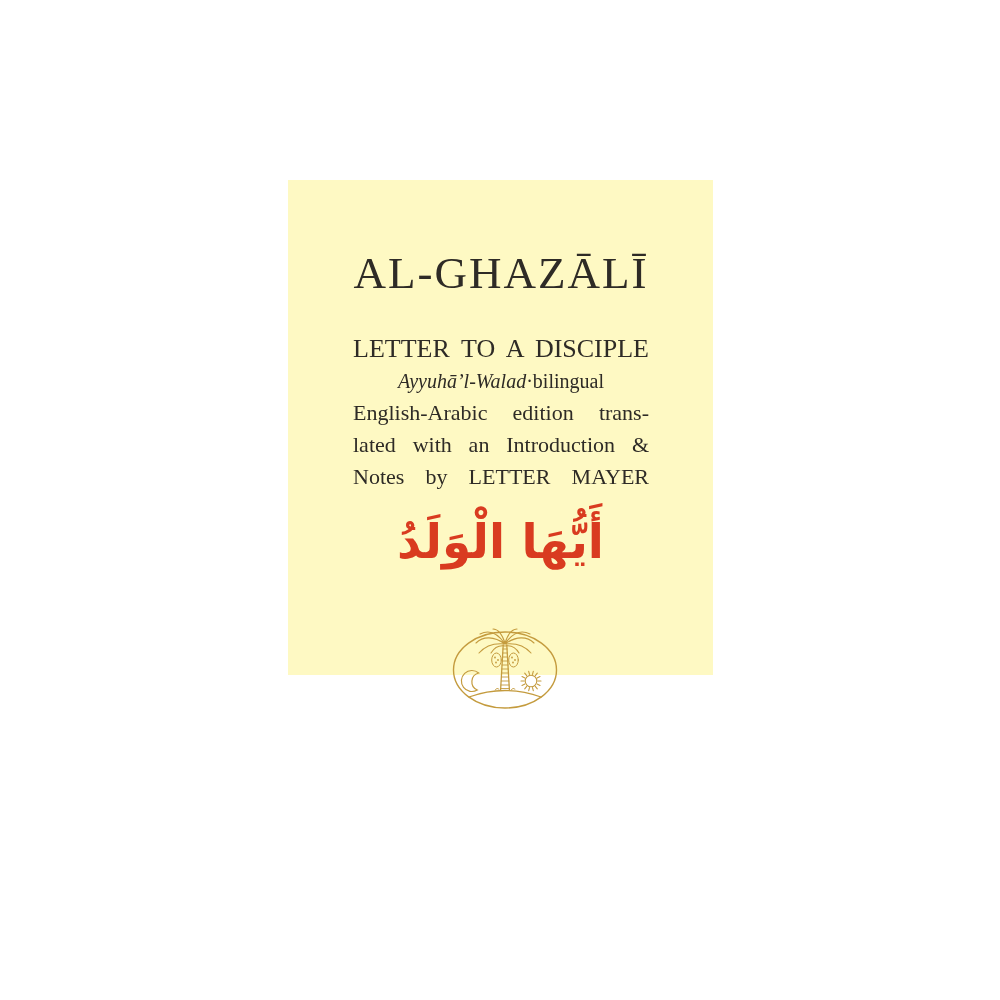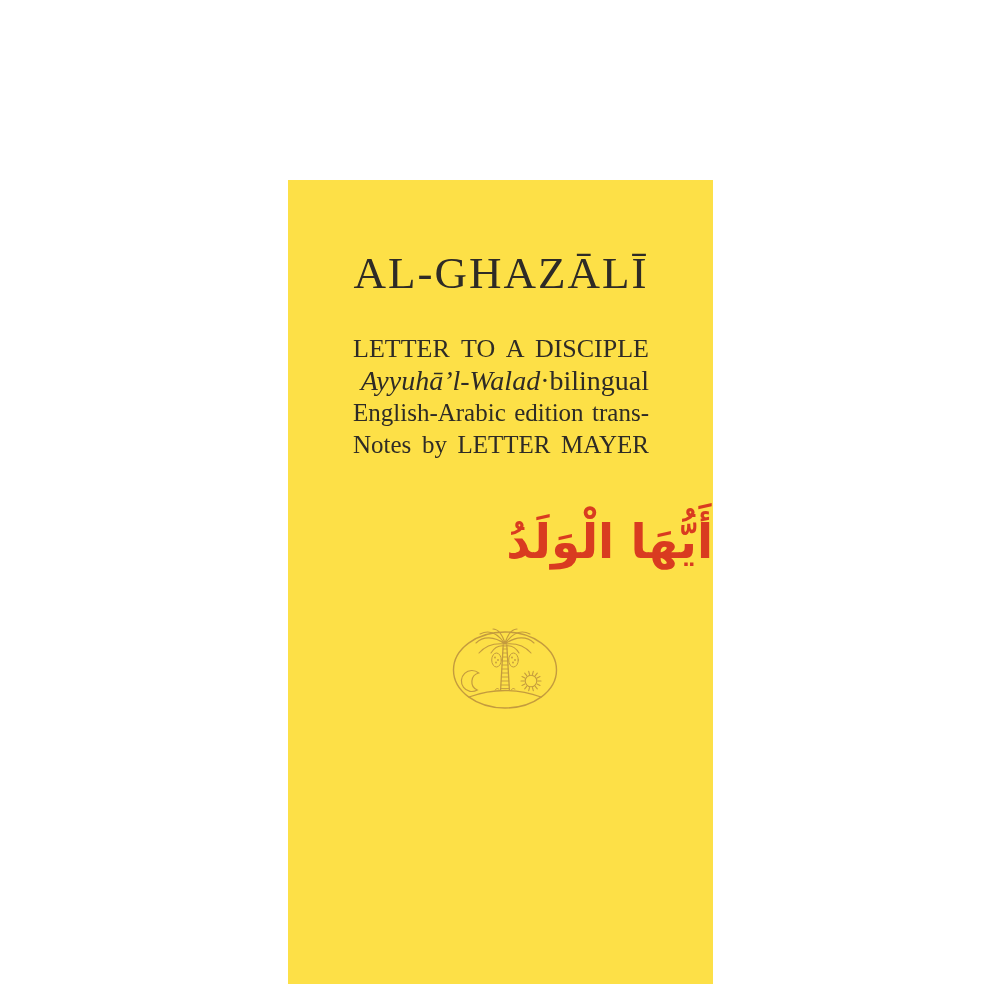--- a/index.html
+++ b/index.html
@@ -5,44 +5,44 @@
   html, body { margin: 0; padding: 0; }
   body {
     width: 1000px; height: 1000px;
     background: #ffffff;
     font-family: "Liberation Serif", serif;
     overflow: hidden;
   }
   .canvas { position: relative; width: 1000px; height: 1000px; background: #ffffff; }
   .cover {
     position: absolute; left: 288px; top: 180px;
-    width: 425px; height: 804px;
-    background: #fde047;
+    width: 425px; height: 495px;
+    background: #fef9c3;
   }
   .text-block {
     position: absolute; left: 65px; top: 64px; width: 296px;
     color: #2E2B26;
   }
   .author {
     font-size: 45px; line-height: 58px;
     letter-spacing: 2px; text-align: center; white-space: nowrap;
   }
   .jline {
-    font-size: 25px; line-height: 32px;
+    font-size: 22px; line-height: 32px;
     text-align: justify; text-align-last: justify;
   }
   .caps-line { font-size: 26px; line-height: 32px; margin-top: 31px; }
   .sub-line {
-    display: flex; justify-content: flex-end; align-items: baseline;
-    font-size: 28px; line-height: 32px;
+    display: flex; justify-content: center; align-items: baseline;
+    font-size: 20px; line-height: 32px;
   }
   .sub-line .it { font-style: italic; }
   .arabic {
     position: absolute; top: 318px; left: 0; width: 425px; height: 88px;
-    line-height: 88px;
+    text-align: center; line-height: 88px;
     font-family: "DejaVu Sans", sans-serif;
     font-size: 47px; font-weight: bold;
     color: #D93B20; direction: rtl;
   }
   .logo { position: absolute; left: 161px; top: 448px; }
   .logo * { vector-effect: non-scaling-stroke; }
 </style>
 </head>
 <body>
 
@@ -51,20 +51,21 @@
 
     <div class="text-block">
       <div class="author">AL-GHAZĀLĪ</div>
       <div class="jline caps-line">LETTER TO A DISCIPLE</div>
       <div class="sub-line">
         <span class="it">Ayyuhā’l-Walad</span>
         <span>·</span>
         <span>bilingual</span>
       </div>
       <div class="jline">English-Arabic edition trans-</div>
+      <div class="jline">lated with an Introduction &amp;</div>
       <div class="jline">Notes by LETTER MAYER</div>
     </div>
 
     <div class="arabic">أَيُّهَا الْوَلَدُ</div>
 
     <svg class="logo" width="112" height="84" viewBox="0 0 112 84" fill="none" stroke="#C49B3E" stroke-width="1.3" stroke-linecap="round">
       <ellipse cx="56" cy="42" rx="51.5" ry="38" stroke-width="1.4"></ellipse>
       <path d="M20 69 Q56 56 92 69"></path>
       <g>
         <path d="M54.2 17 L51.6 62 M57.8 17 L60.4 62"></path>

